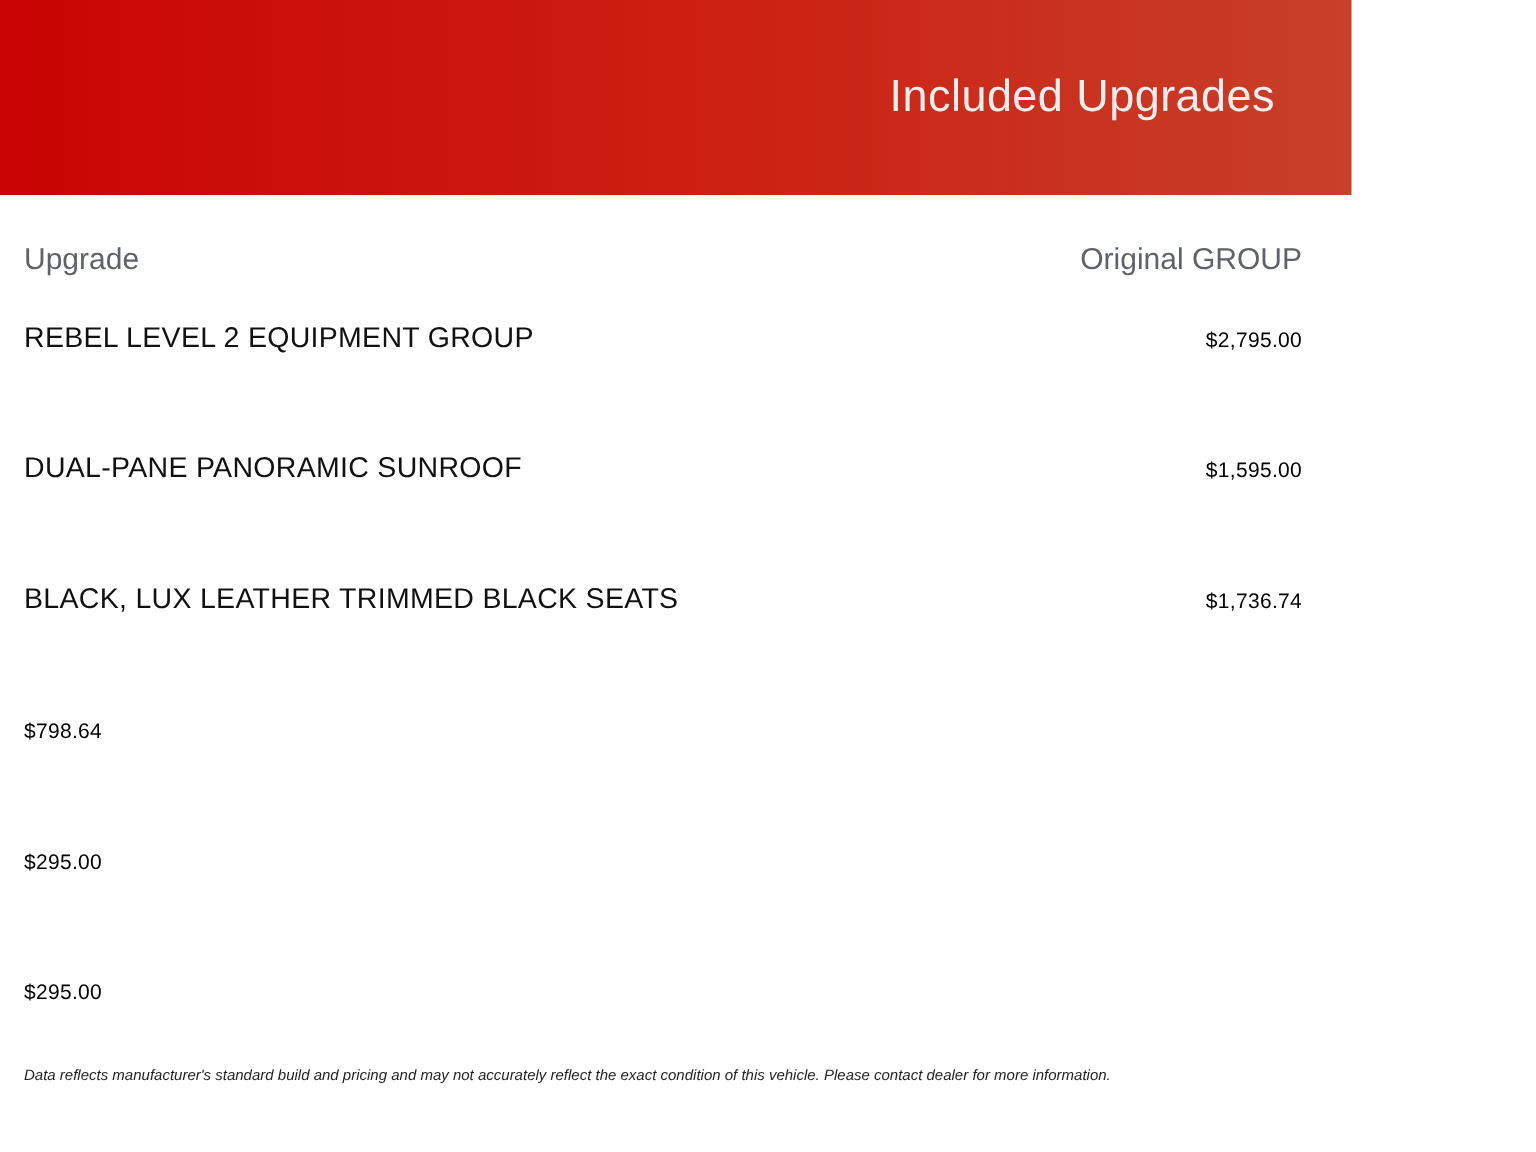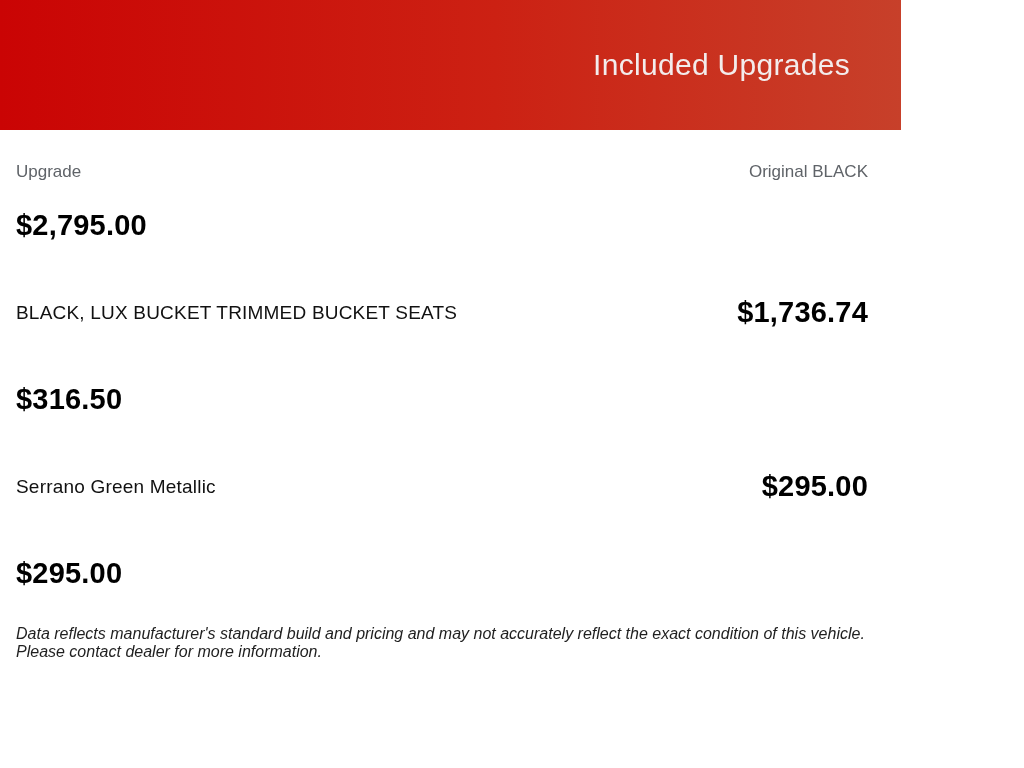--- a/index.html
+++ b/index.html
@@ -34,82 +34,86 @@
     padding: 0 33px 0 16px;
   }
   .col-headers {
     display: flex;
     justify-content: space-between;
     align-items: baseline;
     padding-top: 32px;
     height: 52px;
   }
   .col-header {
-    font-size: 17px;
+    font-size: 20px;
     color: #5f6368;
     font-weight: 400;
   }
   .row {
     height: 87px;
     display: flex;
     justify-content: space-between;
     align-items: center;
   }
   .row-label {
     font-size: 19px;
     color: #111111;
     font-weight: 400;
     letter-spacing: 0.2px;
   }
   .row-price {
-    font-size: 29px;
+    font-size: 14px;
     color: #000000;
-    font-weight: 700;
+    font-weight: 400;
     letter-spacing: 0.2px;
   }
   .disclaimer {
     margin-top: 8px;
-    font-size: 16px;
+    font-size: 10px;
     font-style: italic;
     color: #1f1f1f;
     font-weight: 400;
   }
 </style>
 </head>
 <body>
 
 <div class="page">
 
   <div class="hero">
     <div class="hero-title">Included Upgrades</div>
   </div>
 
   <div class="upgrades">
 
     <div class="col-headers">
       <span class="col-header">Upgrade</span>
-      <span class="col-header">Original BLACK</span>
+      <span class="col-header">Original GROUP</span>
     </div>
 
     <div class="row">
+      <span class="row-label">REBEL LEVEL 2 EQUIPMENT GROUP</span>
       <span class="row-price">$2,795.00</span>
     </div>
 
+    <div class="row">
+      <span class="row-label">DUAL-PANE PANORAMIC SUNROOF</span>
+      <span class="row-price">$1,595.00</span>
+    </div>
 
     <div class="row">
-      <span class="row-label">BLACK, LUX BUCKET TRIMMED BUCKET SEATS</span>
+      <span class="row-label">BLACK, LUX LEATHER TRIMMED BLACK SEATS</span>
       <span class="row-price">$1,736.74</span>
     </div>
 
     <div class="row">
-      <span class="row-price">$316.50</span>
+      <span class="row-price">$798.64</span>
     </div>
 
     <div class="row">
-      <span class="row-label">Serrano Green Metallic</span>
       <span class="row-price">$295.00</span>
     </div>
 
     <div class="row">
       <span class="row-price">$295.00</span>
     </div>
 
     <div class="disclaimer">Data reflects manufacturer's standard build and pricing and may not accurately reflect the exact condition of this vehicle. Please contact dealer for more information.</div>
 
   </div>

